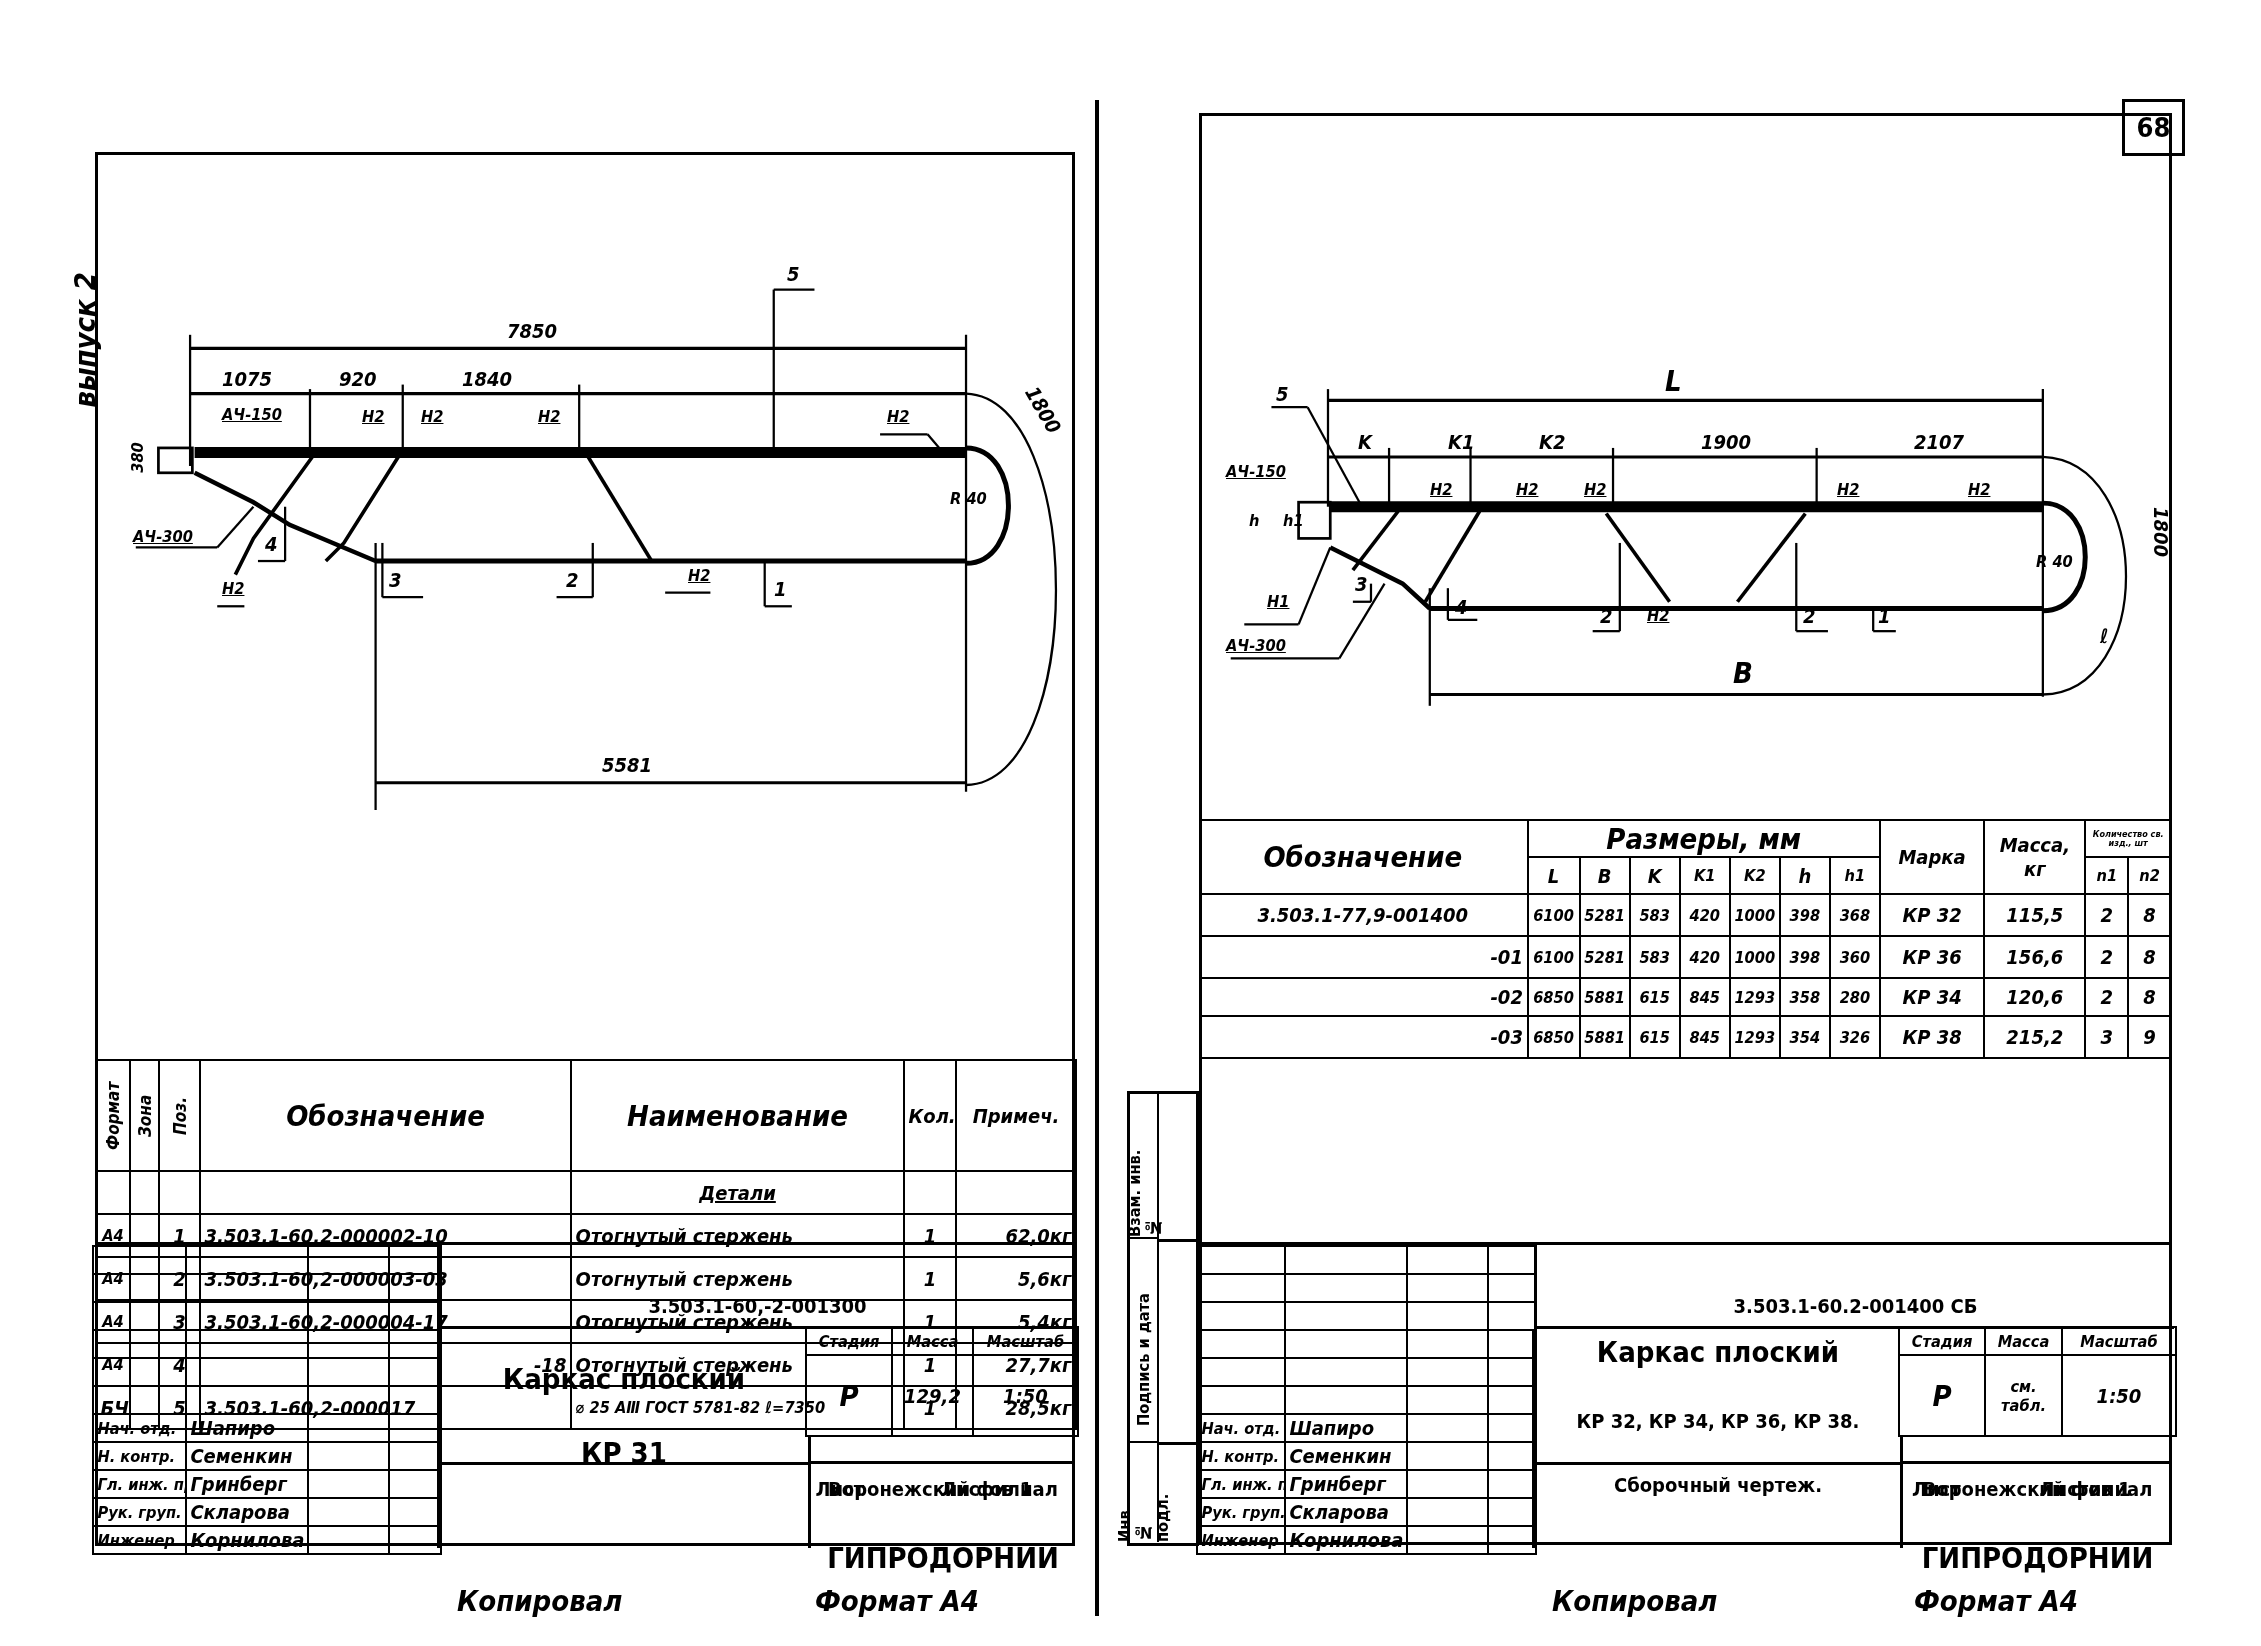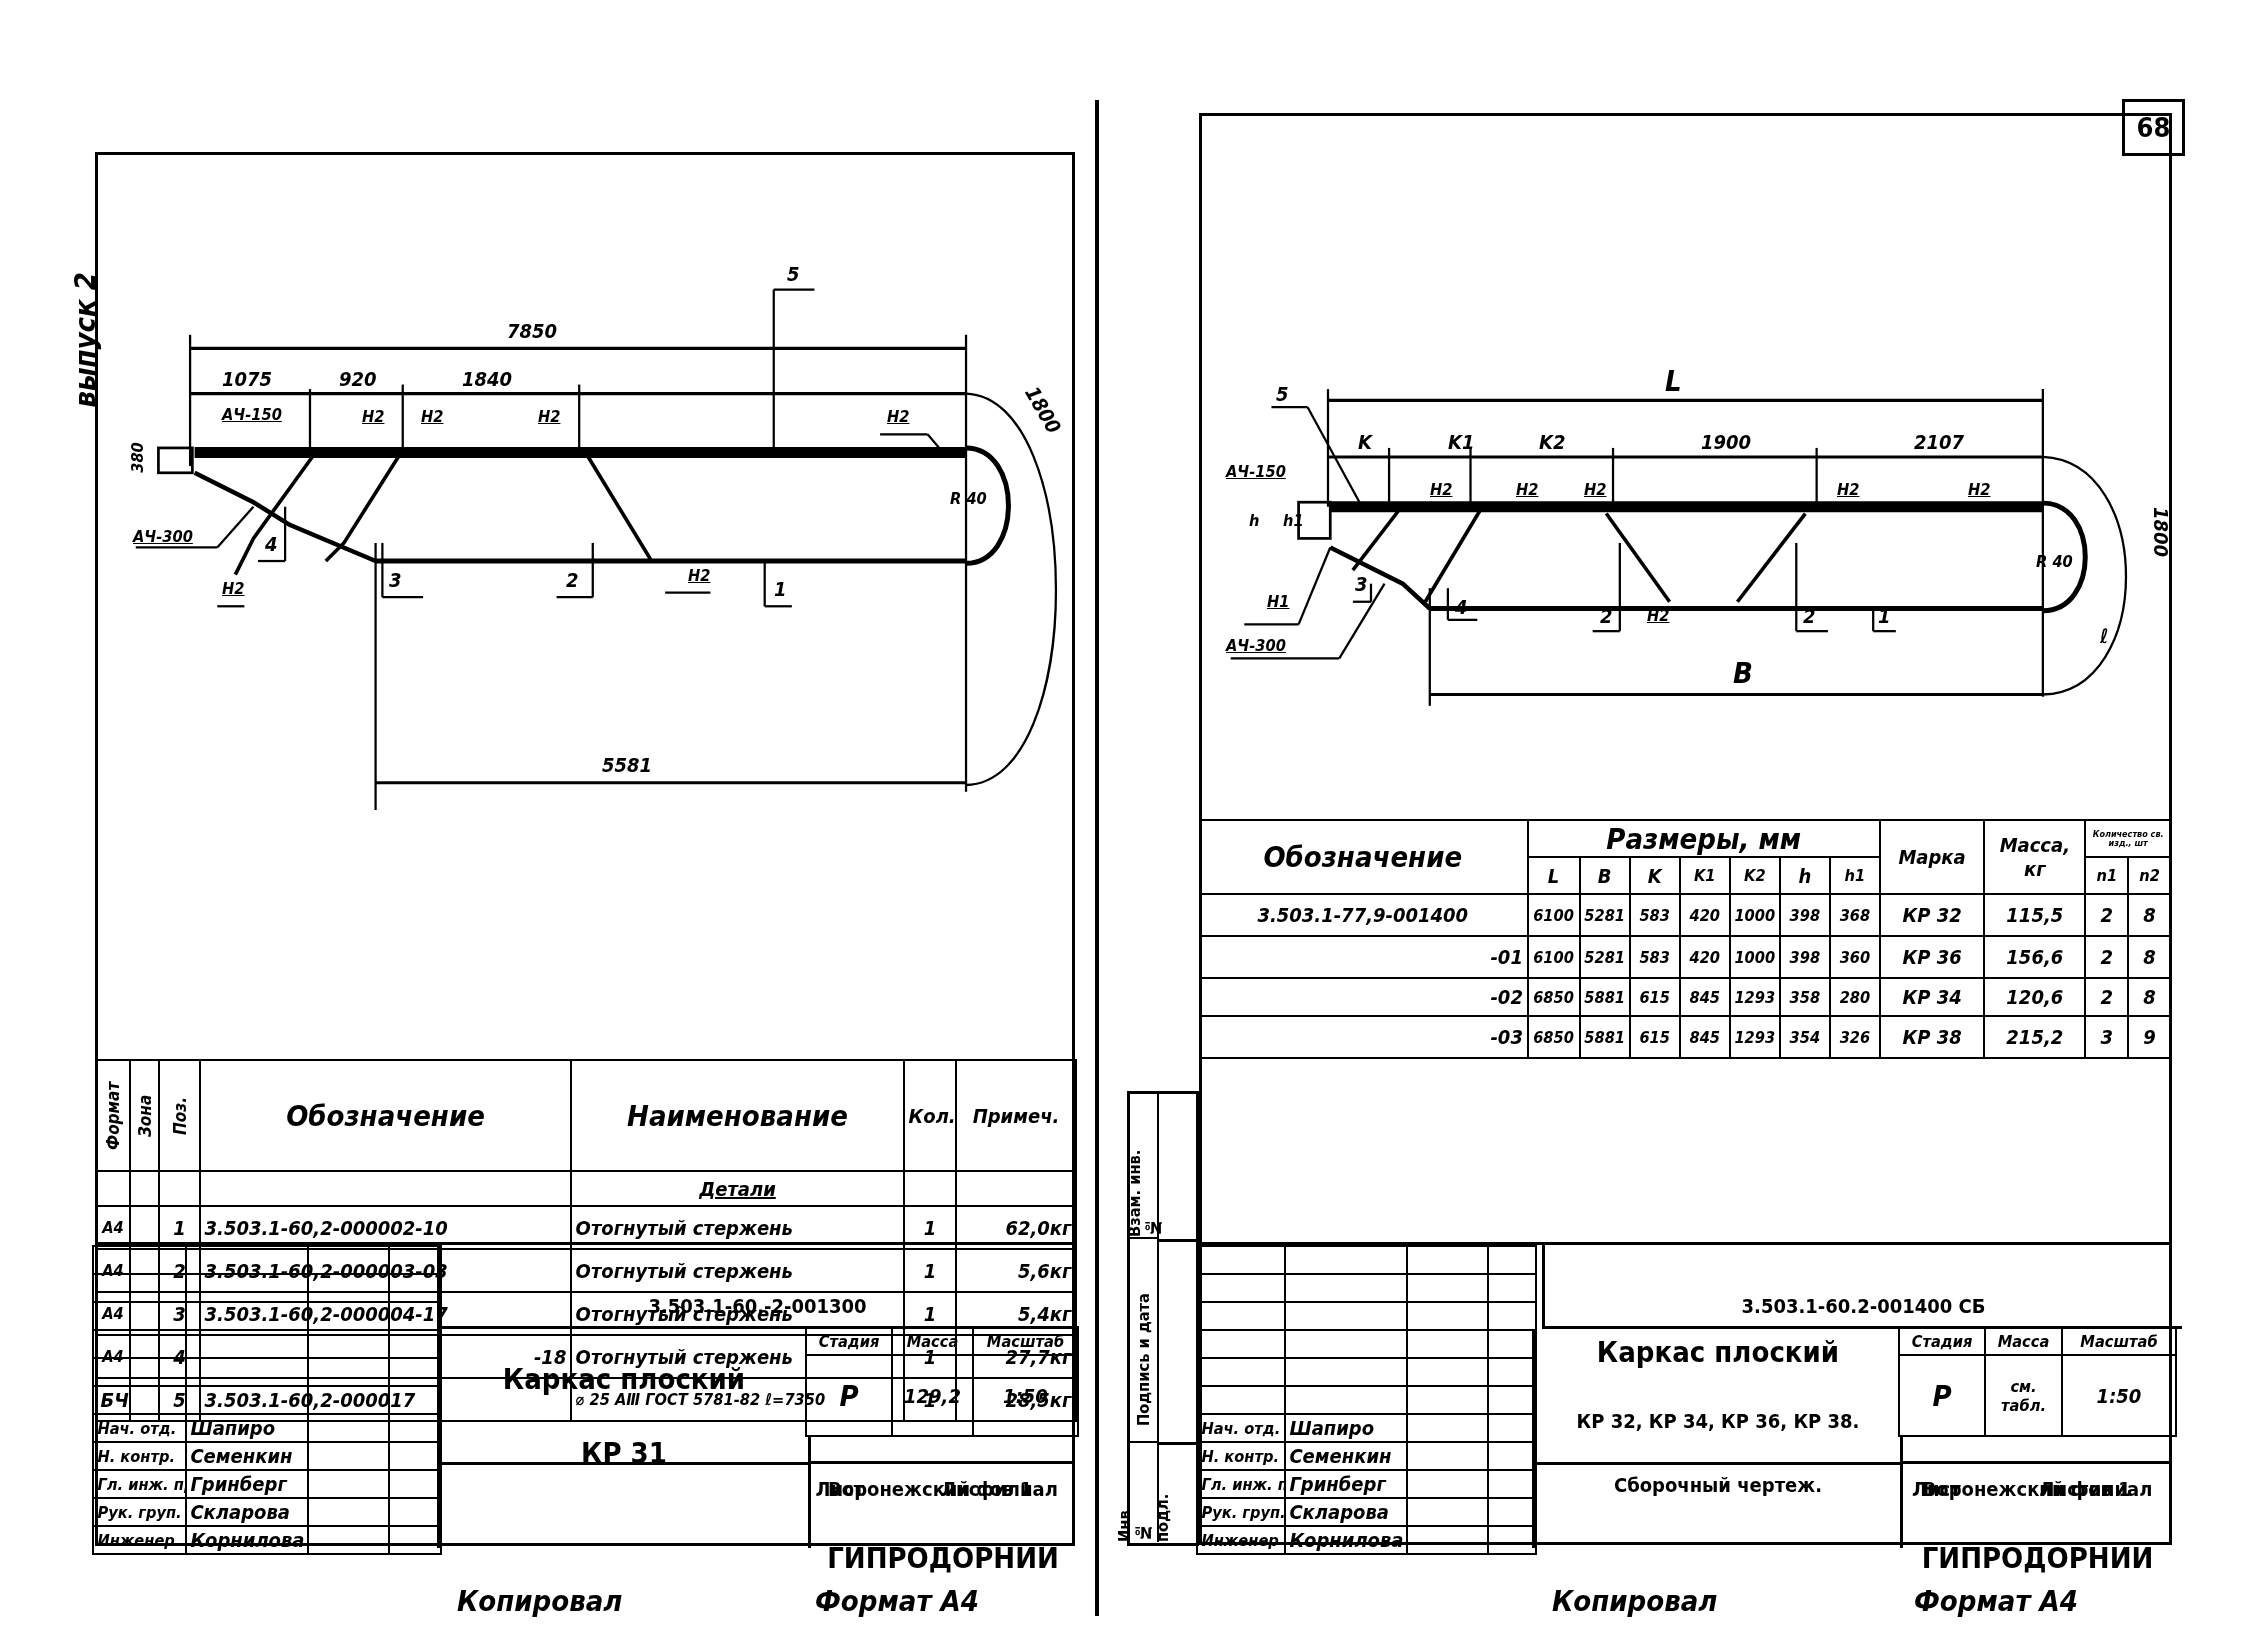--- a/index.html
+++ b/index.html
@@ -119,21 +119,21 @@
   <tbody>
       <tr style="height:111px">
     <td class="vt">Формат</td>
     <td class="vt">Зона</td>
     <td class="vt">Поз.</td>
     <td class="big">Обозначение</td>
     <td class="big">Наименование</td>
     <td class="sm">Кол.</td>
     <td class="sm">Примеч.</td>
   </tr>
-  <tr style="height:35px">
+  <tr style="height:43px">
     <td></td>
         <td></td>
         <td></td>
         <td></td>
     <td class="sm u">Детали</td>
     <td></td>
         <td></td>
   </tr>
   <tr style="height:43px">
     <td class="xs">А4</td>
@@ -553,21 +553,21 @@
           <td></td>
         </tr>
     <tr style="height:28px">
           <td class="xs l">Инженер</td>
           <td class="sm l">Корнилова</td>
           <td></td>
           <td></td>
         </tr>
   </tbody>
     </table>
-  <div class="abs" style="left:343px;top:0;width:640px;height:84px;border-left:3.2px solid #000;border-bottom:3.2px solid #000;box-sizing:border-box;display:flex;align-items:center;justify-content:center;">
+  <div class="abs" style="left:335px;top:0;width:640px;height:84px;border-left:3.2px solid #000;border-bottom:3.2px solid #000;box-sizing:border-box;display:flex;align-items:center;justify-content:center;">
     <span class="it sm">3.503.1-60.2-001400 СБ</span>
   </div>
   <div class="abs" style="left:333px;top:84px;width:369px;height:136px;border-left:3.2px solid #000;border-bottom:3.2px solid #000;box-sizing:border-box;display:flex;flex-direction:column;align-items:center;justify-content:center;">
     <span class="it big">Каркас плоский</span>
     <span class="it sm">КР 32, КР 34, КР 36, КР 38.</span>
     <span class="it sm">Сборочный чертеж.</span>
   </div>
   <table class="g" style="left:699px;top:81px;width:277px;">
     <colgroup>
         <col style="width:86px">

